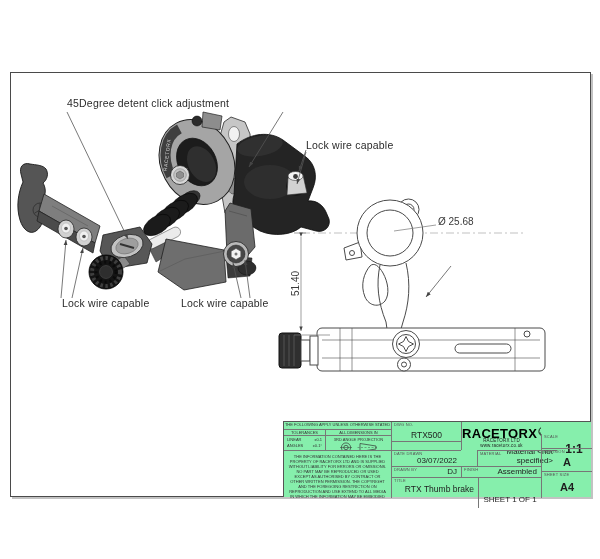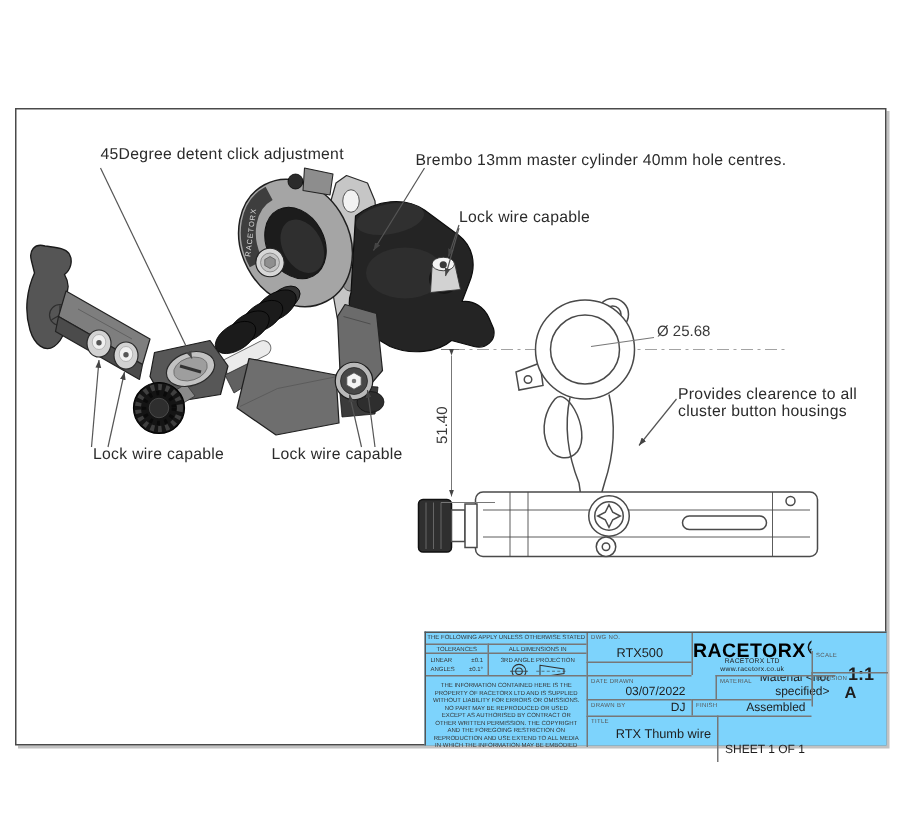--- a/index.html
+++ b/index.html
@@ -6,21 +6,21 @@
   .page{position:relative;width:600px;height:559px;background:#fff;overflow:hidden;
         font-family:"Liberation Sans", sans-serif;color:#2e2e2e;}
   .frame{position:absolute;left:10px;top:72px;width:581px;height:425px;
          border:1px solid #4a4a4a;box-sizing:border-box;box-shadow:2px 2px 0 #c2c2c2;background:#fff;}
   .art{position:absolute;left:0;top:0;}
   .ann{position:absolute;font-size:10.5px;letter-spacing:0.2px;color:#2b2b2b;white-space:nowrap;line-height:11px;}
   .dim{position:absolute;font-size:10px;color:#3a3a3a;white-space:nowrap;}
   .dim-v{transform:rotate(-90deg);transform-origin:0 0;}
   
   .tblock{position:absolute;left:283px;top:421px;width:308px;height:76px;box-sizing:border-box;
-          border-left:1px solid #555;border-top:1px solid #555;background:#7dd3fc;font-size:8px;}
+          border-left:1px solid #555;border-top:1px solid #555;background:#86efac;font-size:8px;}
   .cell{position:absolute;box-sizing:border-box;overflow:hidden;}
   .bl{border-left:1px solid #777;} .bt{border-top:1px solid #777;}
   .lbl{position:absolute;top:1px;left:2px;font-size:4px;line-height:4px;color:#555;letter-spacing:0.2px;}
   .val{position:absolute;left:0;right:0;bottom:1px;font-size:8px;color:#1e1e1e;}
   .v-right{text-align:right;padding-right:4px;}
   .v-center{text-align:center;}
   .v-big{font-size:11px;font-weight:bold;}
   .tinytxt{font-size:4px;line-height:5px;color:#333;text-align:center;}
   .brand{position:absolute;left:0;right:0;top:4px;text-align:center;font-weight:bold;
          font-size:13px;letter-spacing:0.3px;color:#000;white-space:nowrap;}
@@ -200,28 +200,23 @@
       <path d="M306,152 L297,184" marker-end="url(#arr)"></path>
       <path d="M61,298 L66,240" marker-end="url(#arr)"></path>
       <path d="M72,298 L83,248" marker-end="url(#arr)"></path>
       <path d="M241,298 L233,263" marker-end="url(#arr)"></path>
       <path d="M250,298 L245,260" marker-end="url(#arr)"></path>
       <path d="M451,266 L426,297" marker-end="url(#arr)"></path>
     </g>
   </svg>
 
   <div class="ann" style="left:67px;top:98px;">45Degree detent click adjustment</div>
-  <div class="ann" style="left:277px;top:102px;">Brembo 13mm master cylinder 40mm hole centres.</div>
   <div class="ann" style="left:306px;top:140px;">Lock wire capable</div>
   <div class="ann" style="left:62px;top:298px;">Lock wire capable</div>
   <div class="ann" style="left:181px;top:298px;">Lock wire capable</div>
-  <div class="ann" style="left:452px;top:258px;">
-    <div>Provides clearence to all</div>
-    <div>cluster button housings</div>
-  </div>
   <div class="dim" style="left:438px;top:216px;">Ø 25.68</div>
   <div class="dim dim-v" style="left:290px;top:296px;">51.40</div>
 
   <div class="tblock">
 
     <div class="cell" style="left:0;top:0;width:107px;height:7px;">
       <div class="tinytxt">THE FOLLOWING APPLY UNLESS OTHERWISE STATED</div>
     </div>
     <div class="cell bt" style="left:0;top:7px;width:41px;height:6px;">
       <div class="tinytxt">TOLERANCES</div>
@@ -261,21 +256,21 @@
     <div class="cell bl bt" style="left:107px;top:28px;width:70px;height:16px;">
       <span class="lbl">DATE DRAWN</span>
       <div class="val v-right">03/07/2022</div>
     </div>
     <div class="cell bl bt" style="left:107px;top:44px;width:70px;height:11px;">
       <span class="lbl">DRAWN BY</span>
       <div class="val v-right">DJ</div>
     </div>
     <div class="cell bl bt" style="left:107px;top:55px;width:87px;height:21px;">
       <span class="lbl">TITLE</span>
-      <div class="val v-right" style="font-size:8.5px;bottom:4px;">RTX Thumb wire</div>
+      <div class="val v-right" style="font-size:8.5px;bottom:4px;">RTX Thumb brake</div>
     </div>
     <div class="cell bl bt" style="left:194px;top:55px;width:63px;height:31px;">
       <div class="val v-center" style="bottom:4px;">SHEET 1 OF 1</div>
     </div>
 
     <div class="cell bl" style="left:177px;top:0;width:80px;height:28px;">
       <div class="brand">
         <span>RACETORX</span><svg width="11" height="11" viewBox="0 0 11 11" style="vertical-align:1px;margin-left:1px;">
             <circle cx="5.5" cy="5.5" r="4.6" fill="none" stroke="#111" stroke-width="1"></circle>
             <line x1="5.5" y1="5.5" x2="5.5" y2="1.6" stroke="#111" stroke-width="1"></line>
@@ -295,14 +290,18 @@
     </div>
 
     <div class="cell bl" style="left:257px;top:12px;width:65px;height:26px;">
       <span class="lbl">SCALE</span>
       <div class="val v-center v-big" style="bottom:4px;font-size:12px;">1:1</div>
     </div>
     <div class="cell bl bt" style="left:257px;top:26px;width:51px;height:23px;">
       <span class="lbl">REVISION</span>
       <div class="val v-center v-big" style="bottom:3px;">A</div>
     </div>
+    <div class="cell bl bt" style="left:257px;top:49px;width:51px;height:27px;">
+      <span class="lbl">SHEET SIZE</span>
+      <div class="val v-center v-big" style="bottom:5px;">A4</div>
+    </div>
   </div>
 </div>
 
 </body></html>

